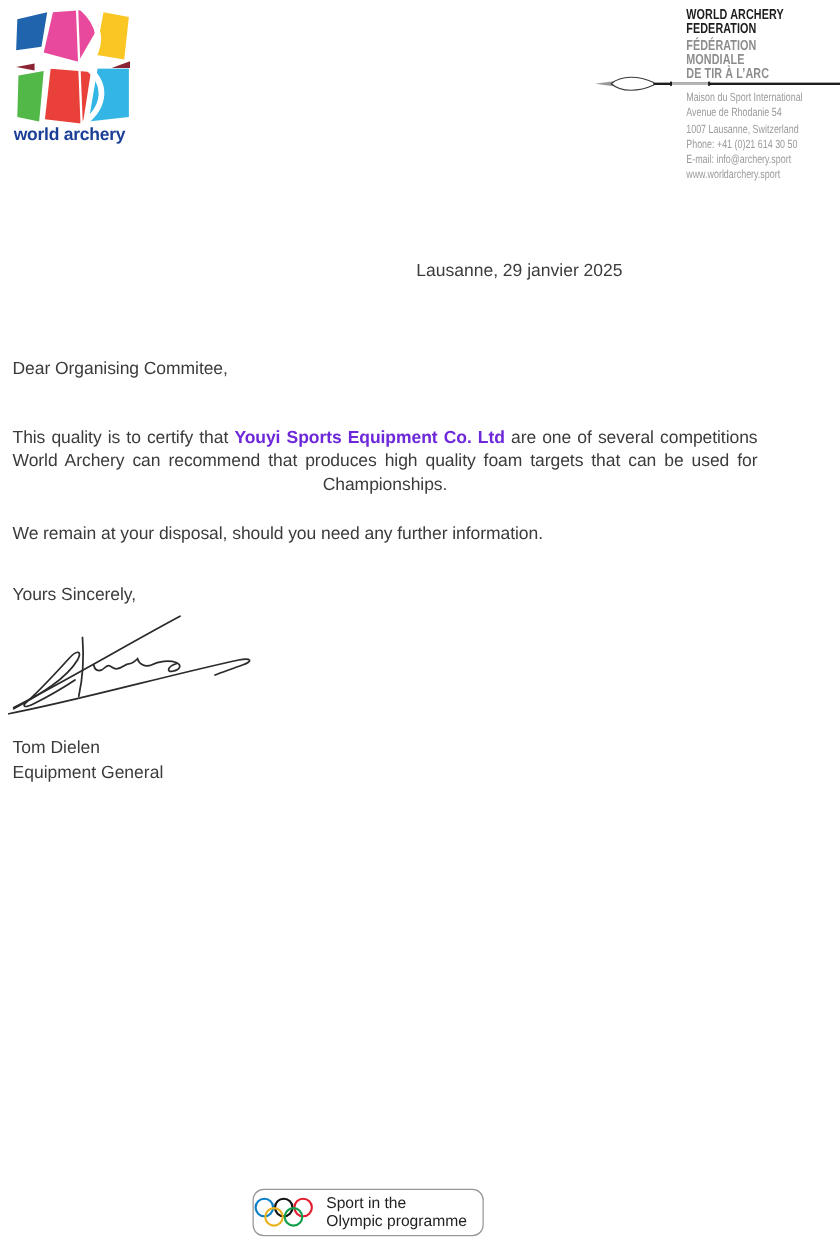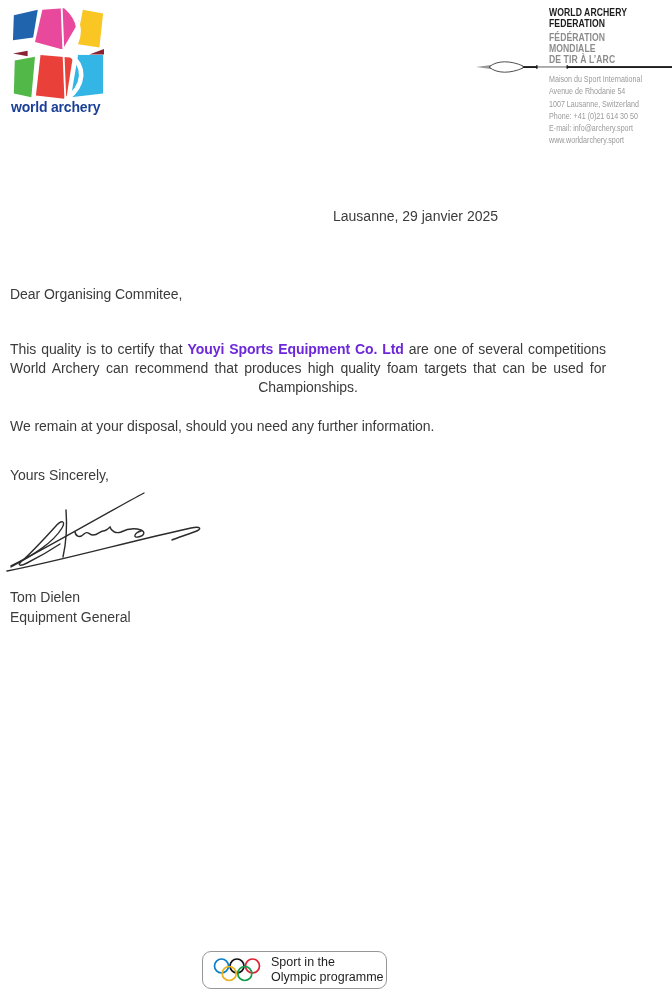--- a/index.html
+++ b/index.html
@@ -28,21 +28,21 @@
   .jline{text-align:justify;text-align-last:justify;}
   .jline-last{text-align:center;}
   .company{font-weight:bold;color:#6d28d9;}
   .para2{margin-top:20px;}
   .closing{margin-top:30px;}
   .signature-svg{position:absolute;left:5px;top:483px;}
   .signer{position:absolute;left:10px;top:588px;font-size:14px;line-height:19.5px;}
   
   .olympic-badge{position:absolute;left:202px;top:951px;width:185px;height:38px;
                  box-sizing:border-box;border:1px solid #979797;border-radius:9px;
-                 display:flex;align-items:center;padding-left:10px;gap:8px;background:#fff;}
+                 display:flex;align-items:center;padding-left:0;gap:8px;background:#fff;}
   .badge-text{font-size:12.5px;line-height:15px;color:#1f1f1f;}
 </style>
 </head>
 <body>
 
 <div class="page">
 
   <svg class="logo-icon" width="92" height="92" viewBox="0 0 100 100">
     <g>
       <polygon points="2,8 28,2 23,32 1,35" fill="#1f64ad"></polygon>

